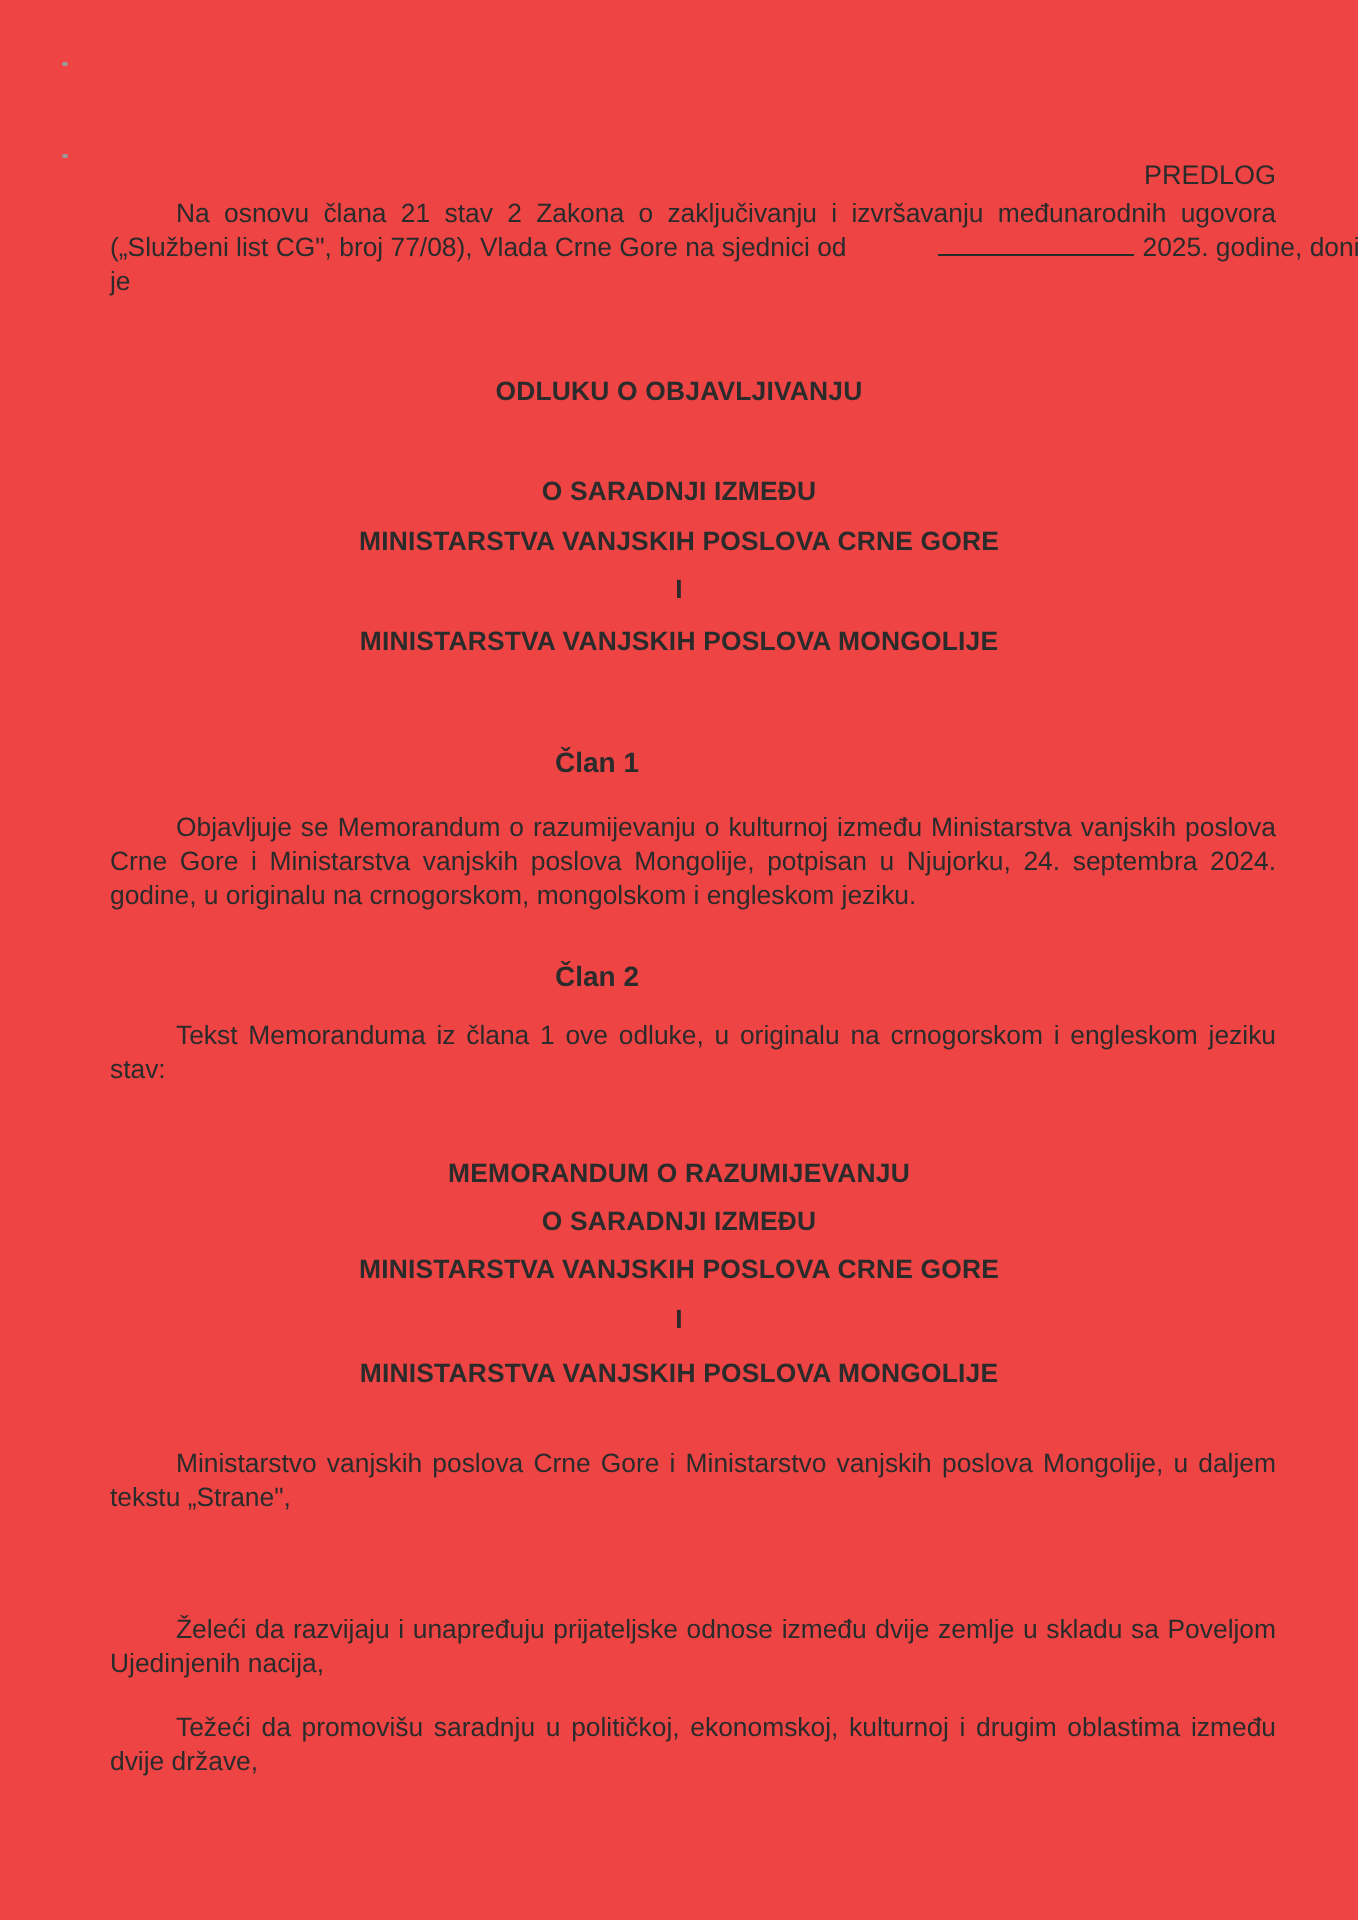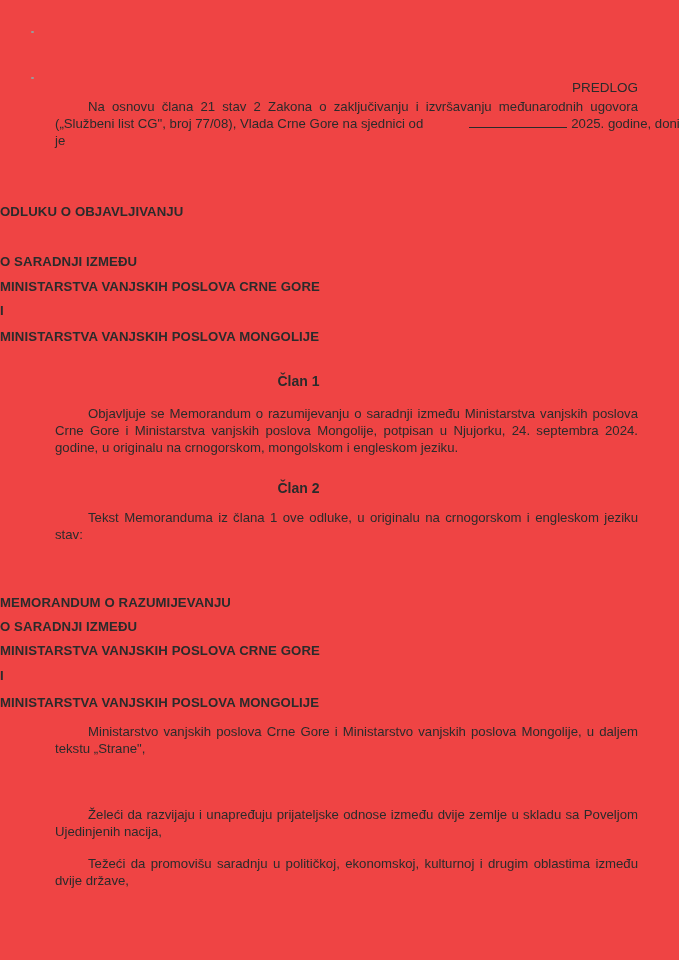--- a/index.html
+++ b/index.html
@@ -12,21 +12,21 @@
   }
   .page { position: absolute; left: 0; top: 0; width: 679px; height: 960px; background: #ef4444; }
   .mark { position: absolute; width: 3px; height: 2px; background: #9a9a9a; border-radius: 1px; }
   .abs { position: absolute; white-space: nowrap; }
   .predlog { right: 41px; top: 80px; font-size: 13.5px; }
   .para { position: absolute; left: 55px; width: 583px; font-size: 13.2px; line-height: 17px; }
   .para .line { display: block; white-space: nowrap; }
   .para .justify { text-align: justify; text-align-last: justify; white-space: normal; height: 17px; overflow: hidden; }
   .para .first { padding-left: 33px; }
   .blank { display: inline-block; width: 98px; border-bottom: 1px solid #2b2b2b; height: 11px; vertical-align: baseline; margin: 0 4px; }
-  .title { position: absolute; left: 0; width: 679px; font-weight: bold; font-size: 13.2px; letter-spacing: 0.1px; margin-top: 16px; }
+  .title { position: absolute; left: 0; width: 679px; text-align: center; font-weight: bold; font-size: 13.2px; letter-spacing: 0.1px; }
   .clan { position: absolute; left: 0; width: 597px; text-align: center; font-weight: bold; font-size: 14px; }
 </style>
 </head>
 <body>
 
 <div class="page">
 
   <div class="mark" style="left:31px;top:31px;"></div>
   <div class="mark" style="left:31px;top:77px;"></div>
 
@@ -45,21 +45,21 @@
   </div>
 
   <div class="title" style="top:188px;">ODLUKU O OBJAVLJIVANJU</div>
   <div class="title" style="top:238px;">O SARADNJI IZMEĐU</div>
   <div class="title" style="top:263px;">MINISTARSTVA VANJSKIH POSLOVA CRNE GORE</div>
   <div class="title" style="top:287px;">I</div>
   <div class="title" style="top:313px;">MINISTARSTVA VANJSKIH POSLOVA MONGOLIJE</div>
 
   <div class="clan" style="top:373px;">Član 1</div>
   <div class="para" style="top:405px;">
-    <span class="line justify first">Objavljuje se Memorandum o razumijevanju o saradnji između Ministarstva vanjskih poslova</span>
+    <span class="line justify first">Objavljuje se Memorandum o razumijevanju o kulturnoj između Ministarstva vanjskih poslova</span>
     <span class="line justify">Crne Gore i Ministarstva vanjskih poslova Mongolije, potpisan u Njujorku, 24. septembra 2024.</span>
     <span class="line">godine, u originalu na crnogorskom, mongolskom i engleskom jeziku.</span>
   </div>
 
   <div class="clan" style="top:480px;">Član 2</div>
   <div class="para" style="top:509px;">
     <span class="line justify first">Tekst Memoranduma iz člana 1 ove odluke, u originalu na crnogorskom i engleskom jeziku</span>
     <span class="line">stav:</span>
   </div>
 

